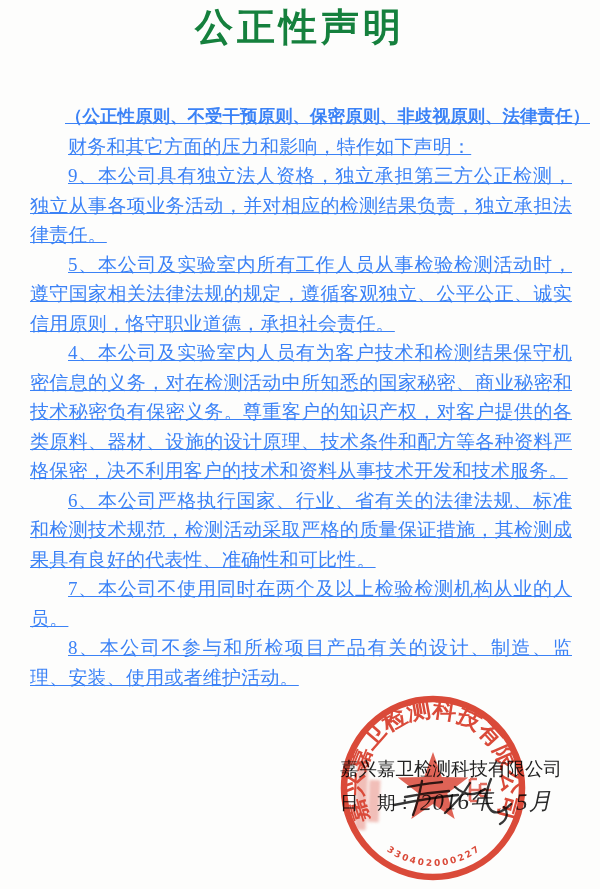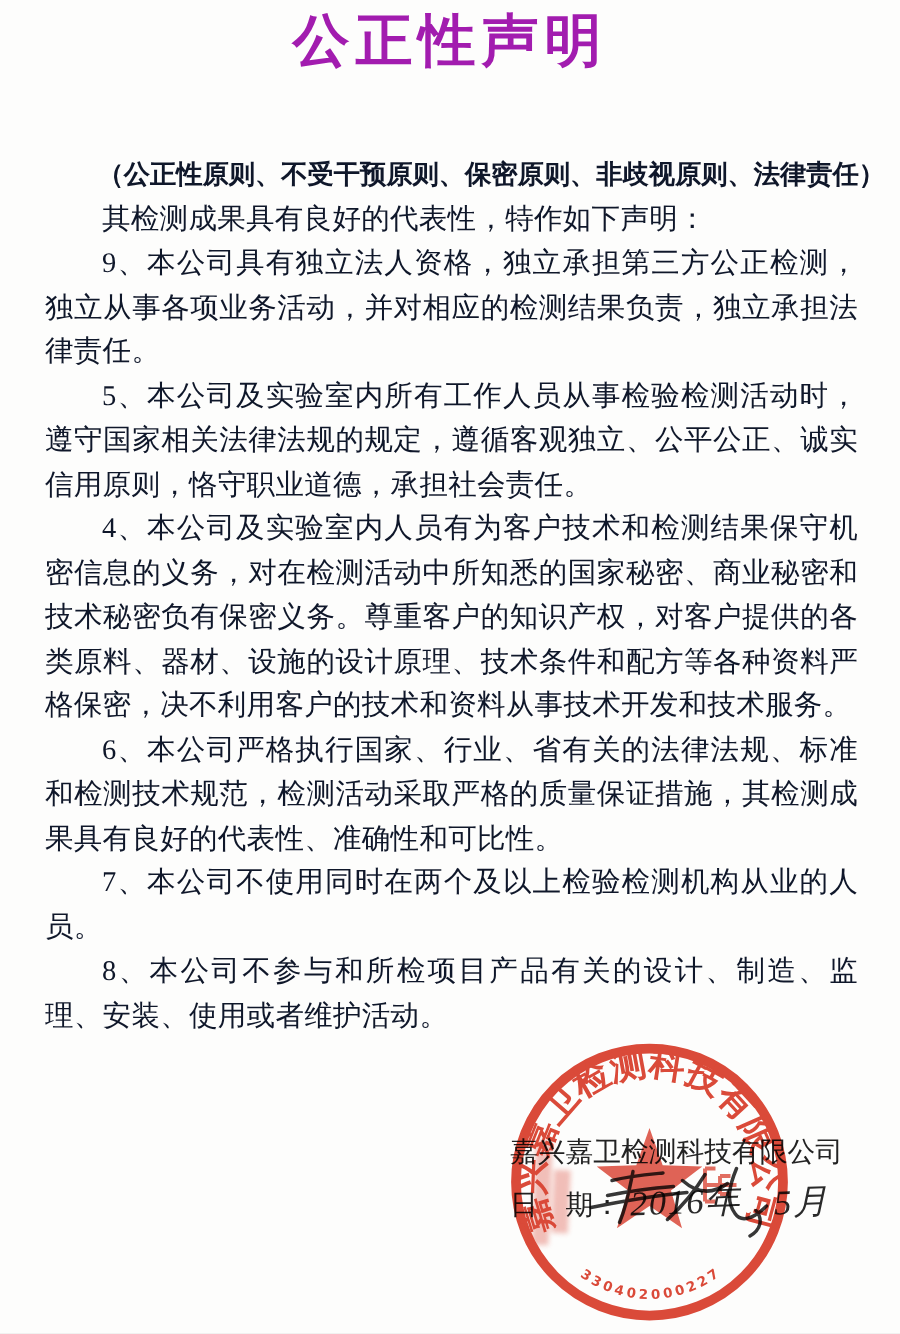--- a/index.html
+++ b/index.html
@@ -9,28 +9,29 @@
     margin:0 auto;
     background:#fdfdfc;
     color:#1d1d1d;
     font-family:"Liberation Serif","DejaVu Serif",serif;
     overflow:hidden;
   }
   .doc-title{
     position:absolute;top:2px;left:0;right:0;
     text-align:center;
     font-size:38px;font-weight:700;letter-spacing:4px;
-    color:#a21caf;
+    color:#15803d;
   }
   .doc-body{
     position:absolute;top:102px;left:30px;width:542px;
     font-size:19px;line-height:29.5px;
     text-align:justify;
     letter-spacing:0.2px;
-    color:#0f172a;
+    color:#3b82f6;
+    text-decoration:underline;
   }
   .doc-body p{margin:0;text-indent:2em;}
   .principles-line{
     font-weight:700;
     font-size:17.5px;
     white-space:nowrap;
     letter-spacing:0;
     text-indent:2.1em;
   }
   .sig-block{
@@ -64,21 +65,21 @@
 </style>
 </head>
 <body>
 
 <div class="page">
 
   <div class="doc-title">公正性声明</div>
 
   <div class="doc-body">
     <p class="principles-line">（公正性原则、不受干预原则、保密原则、非歧视原则、法律责任）</p>
-    <p>其检测成果具有良好的代表性，特作如下声明：</p>
+    <p>财务和其它方面的压力和影响，特作如下声明：</p>
     <p>9、本公司具有独立法人资格，独立承担第三方公正检测，独立从事各项业务活动，并对相应的检测结果负责，独立承担法律责任。</p>
     <p>5、本公司及实验室内所有工作人员从事检验检测活动时，遵守国家相关法律法规的规定，遵循客观独立、公平公正、诚实信用原则，恪守职业道德，承担社会责任。</p>
     <p>4、本公司及实验室内人员有为客户技术和检测结果保守机密信息的义务，对在检测活动中所知悉的国家秘密、商业秘密和技术秘密负有保密义务。尊重客户的知识产权，对客户提供的各类原料、器材、设施的设计原理、技术条件和配方等各种资料严格保密，决不利用客户的技术和资料从事技术开发和技术服务。</p>
     <p>6、本公司严格执行国家、行业、省有关的法律法规、标准和检测技术规范，检测活动采取严格的质量保证措施，其检测成果具有良好的代表性、准确性和可比性。</p>
     <p>7、本公司不使用同时在两个及以上检验检测机构从业的人员。</p>
     <p>8、本公司不参与和所检项目产品有关的设计、制造、监理、安装、使用或者维护活动。</p>
   </div>
 
   <div class="sig-block">
     <div class="sig-line">嘉兴嘉卫检测科技有限公司</div>

